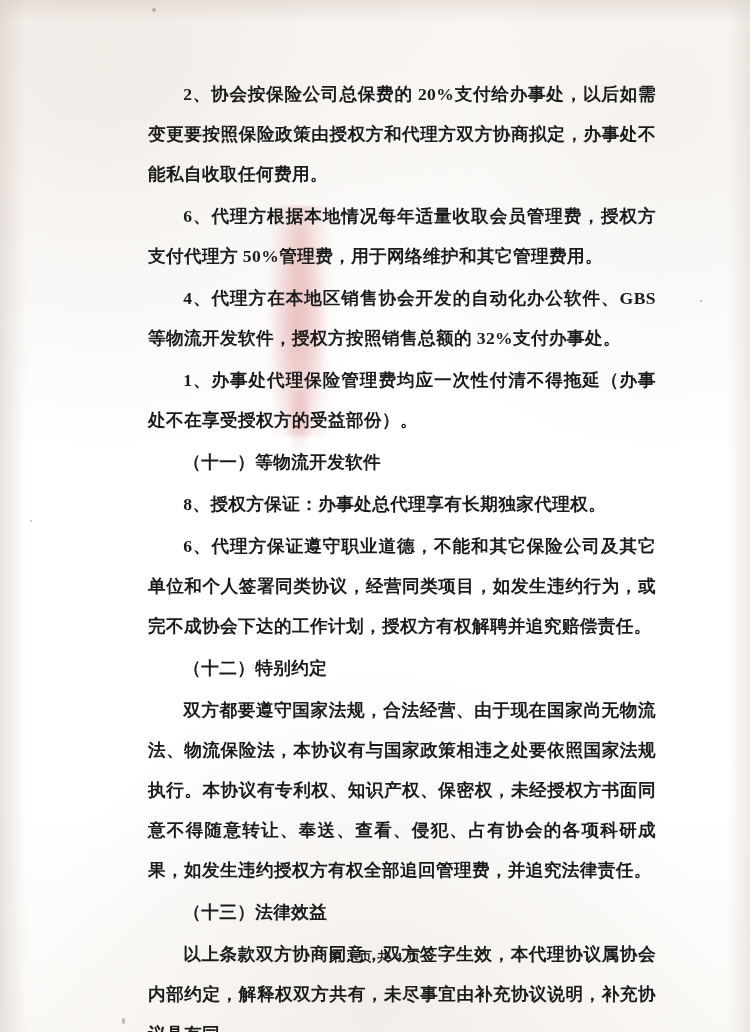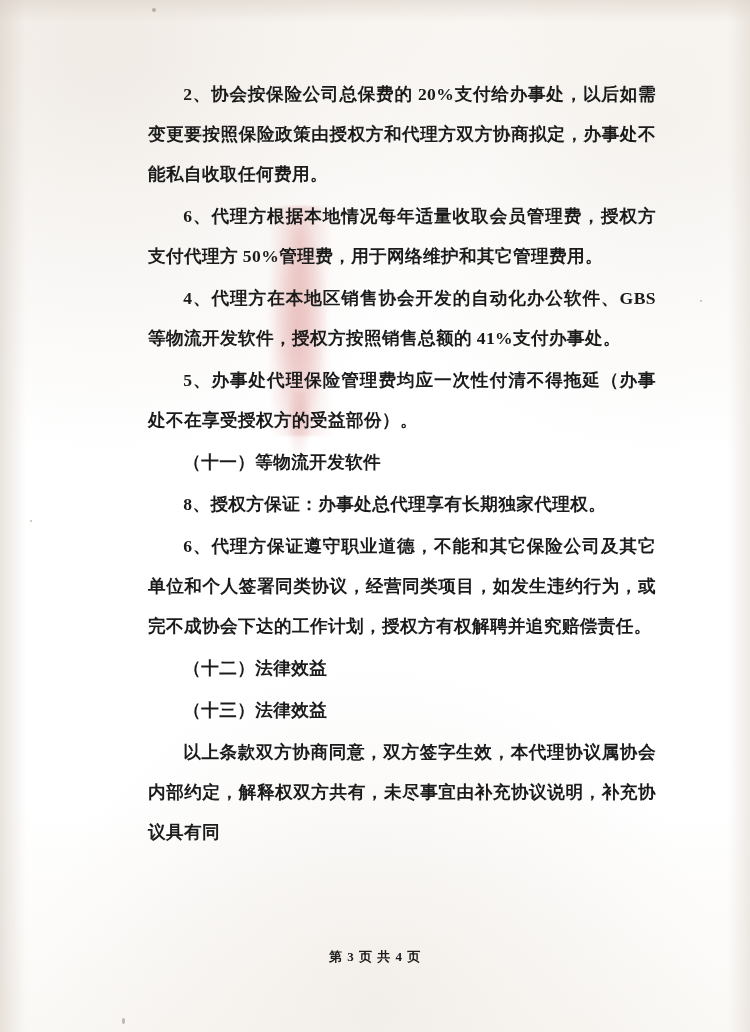--- a/index.html
+++ b/index.html
@@ -126,25 +126,26 @@
   <div class="stamp-smear-2"></div>
 
   <div class="speck" style="left:152px; top:8px; width:4px; height:4px;"></div>
   <div class="speck" style="left:122px; top:1018px; width:3px; height:6px;"></div>
   <div class="speck" style="left:30px; top:520px; width:2px; height:2px;"></div>
   <div class="speck" style="left:700px; top:300px; width:2px; height:2px;"></div>
 
   <div class="doc-body">
     <p class="para indent">2、协会按保险公司总保费的 20%支付给办事处，以后如需变更要按照保险政策由授权方和代理方双方协商拟定，办事处不能私自收取任何费用。</p>
     <p class="para indent">6、代理方根据本地情况每年适量收取会员管理费，授权方支付代理方 50%管理费，用于网络维护和其它管理费用。</p>
-    <p class="para indent">4、代理方在本地区销售协会开发的自动化办公软件、GBS 等物流开发软件，授权方按照销售总额的 41%支付办事处。</p>
-    <p class="para indent">5、办事处代理保险管理费均应一次性付清不得拖延（办事处不在享受授权方的受益部份）。</p>
+    <p class="para indent">4、代理方在本地区销售协会开发的自动化办公软件、GBS 等物流开发软件，授权方按照销售总额的 32%支付办事处。</p>
+    <p class="para indent">1、办事处代理保险管理费均应一次性付清不得拖延（办事处不在享受授权方的受益部份）。</p>
     <p class="para indent">（十一）等物流开发软件</p>
     <p class="para indent">8、授权方保证：办事处总代理享有长期独家代理权。</p>
     <p class="para indent">6、代理方保证遵守职业道德，不能和其它保险公司及其它单位和个人签署同类协议，经营同类项目，如发生违约行为，或完不成协会下达的工作计划，授权方有权解聘并追究赔偿责任。</p>
-    <p class="para indent">（十二）法律效益</p>
+    <p class="para indent">（十二）特别约定</p>
+    <p class="para indent">双方都要遵守国家法规，合法经营、由于现在国家尚无物流法、物流保险法，本协议有与国家政策相违之处要依照国家法规执行。本协议有专利权、知识产权、保密权，未经授权方书面同意不得随意转让、奉送、查看、侵犯、占有协会的各项科研成果，如发生违约授权方有权全部追回管理费，并追究法律责任。</p>
     <p class="para indent">（十三）法律效益</p>
     <p class="para indent">以上条款双方协商同意，双方签字生效，本代理协议属协会内部约定，解释权双方共有，未尽事宜由补充协议说明，补充协议具有同</p>
   </div>
 
   <div class="footer">第 3 页 共 4 页</div>
 
 </div>
 
 </body></html>

